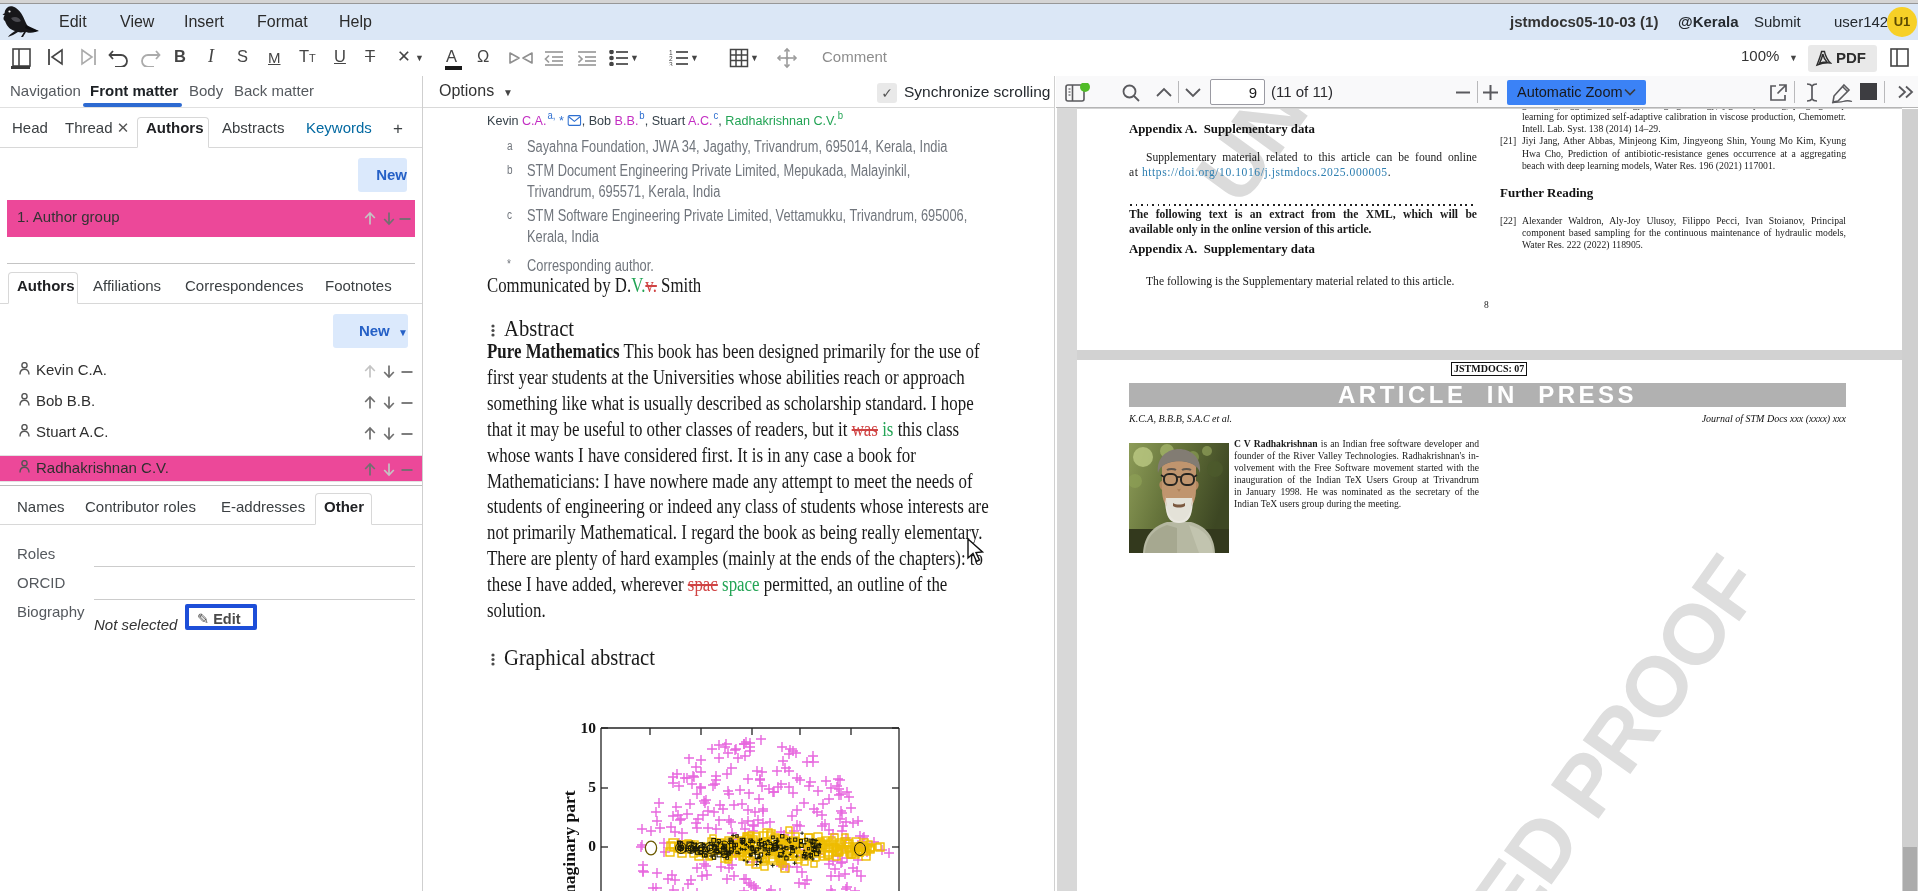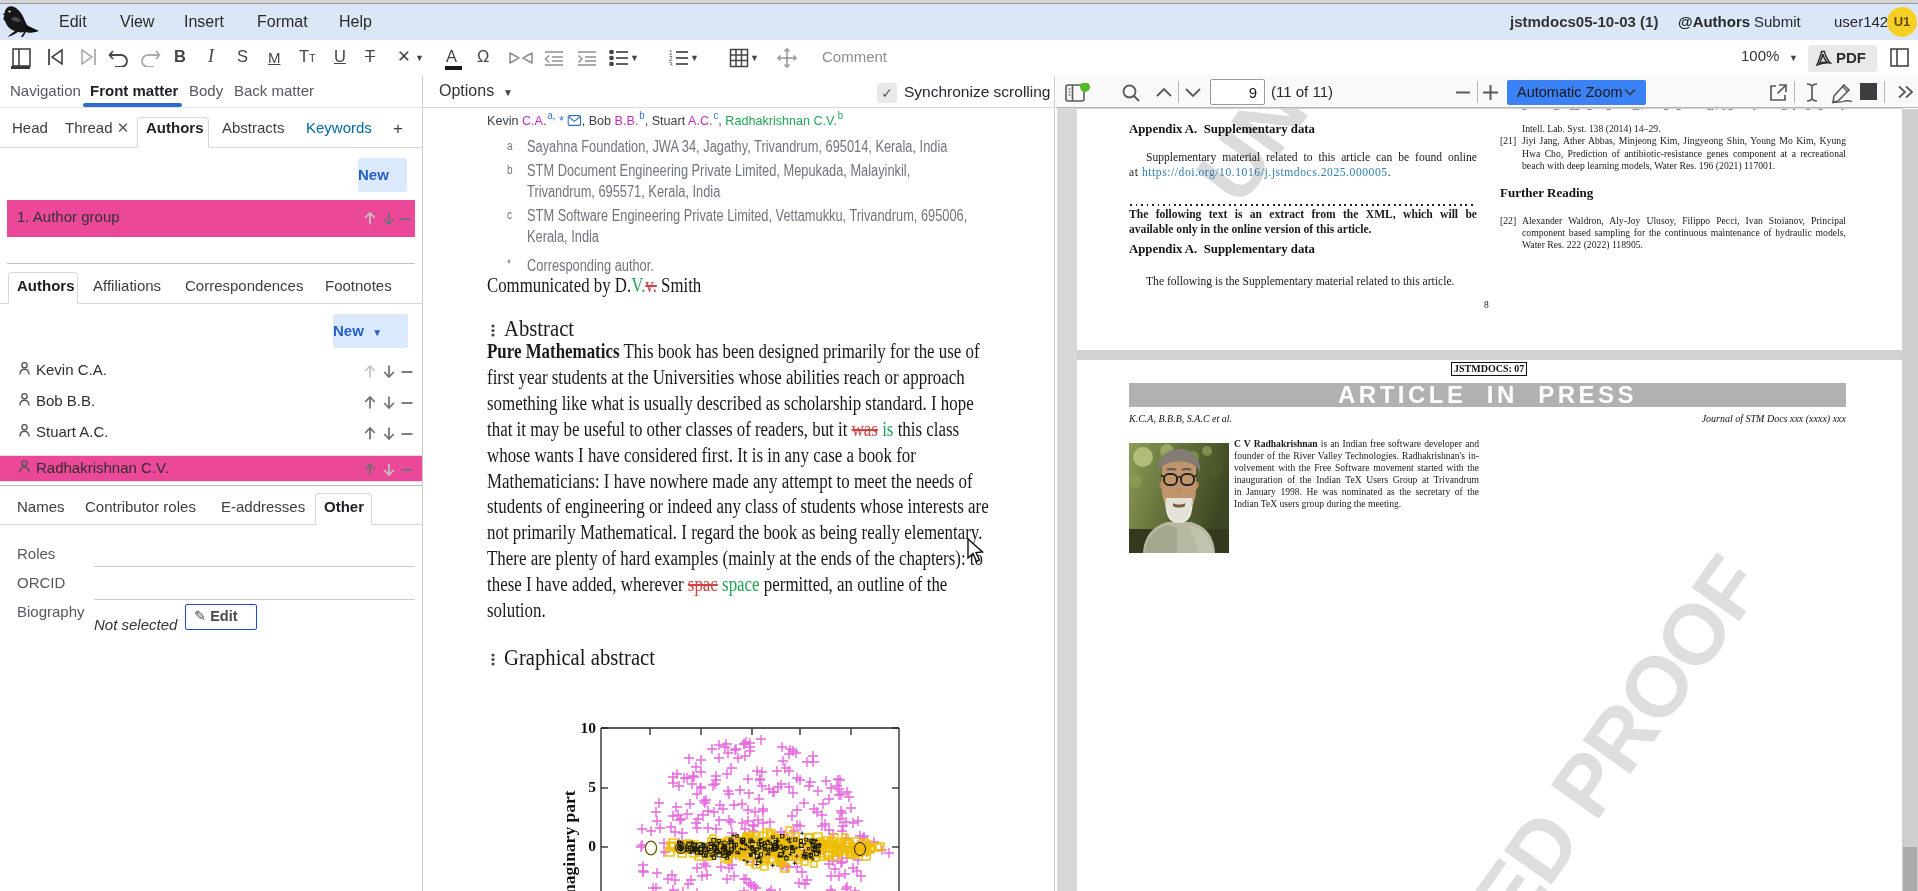--- a/index.html
+++ b/index.html
@@ -10,21 +10,21 @@
 #menubar .mi{position:absolute;top:0;height:36px;line-height:36px;font-size:16px;color:#2b2b2b;}
 #menubar .ri{position:absolute;top:0;height:36px;line-height:36px;font-size:15px;color:#24292e;}
 #toolbar{position:absolute;left:0;top:40px;width:1918px;height:36px;background:#fff;}
 
 #lpanel{position:absolute;left:0;top:76px;width:423px;height:815px;background:#fff;border-right:1px solid #cfcfcf;}
 .t1row{position:absolute;left:0;top:0;width:422px;height:32px;border-bottom:1px solid #e0e0e0;}
 .t1row span{position:absolute;top:0;height:32px;line-height:30px;font-size:15px;color:#55595e;}
 .t1row .act{color:#1d2125;font-weight:bold;}
 .t1row .underline{position:absolute;left:83px;top:27px;width:99px;height:4px;background:#2d6ad1;border-radius:2px;}
 .tabbox{position:absolute;background:#fff;border:1px solid #d8d8d8;border-bottom:1px solid #fff;border-radius:4px 4px 0 0;}
-.newbtn{position:absolute;background:#dbe9fc;border-radius:3px;color:#2560c6;font-weight:bold;font-size:15px;text-align:left;}
+.newbtn{position:absolute;background:#dbe9fc;border-radius:3px;color:#2560c6;font-weight:bold;font-size:15px;text-align:right;}
 .grayrow{position:absolute;background:#ec4899;}
 .ric{position:absolute;font-size:18px;color:#6f6f6f;}
 
 #editor{position:absolute;left:423px;top:76px;width:632px;height:815px;background:#fff;border-right:1px solid #d0d0d0;}
 #optbar{position:absolute;left:0;top:0;width:631px;height:32px;border-bottom:1px solid #d9d9d9;background:#fff;}
 #edcontent{position:absolute;left:0;top:32px;width:631px;height:783px;overflow:hidden;}
 #mscroll{position:absolute;left:1057px;top:108px;width:20px;height:783px;background:#d8d8d8;}
 
 #pdfpane{position:absolute;left:1077px;top:76px;width:825px;height:815px;background:#d2d2d2;}
 #pdftb{position:absolute;left:-21px;top:0;width:862px;height:32px;background:#f9f9fa;border-bottom:1px solid #b5b5b5;z-index:9;}
@@ -53,21 +53,21 @@
     <circle cx="7.5" cy="7.5" r="1.1" fill="#efefef"></circle>
     <path d="M3 9 L0.5 10.5 L3 11.5" fill="#17171a"></path>
     <path d="M9 14 C13 12 17 13 19 17 C16 19 11 18 9 14 Z" fill="#4a4a50"></path>
   </svg>
   <span class="mi" style="left:59px">Edit</span>
   <span class="mi" style="left:120px">View</span>
   <span class="mi" style="left:184px">Insert</span>
   <span class="mi" style="left:257px">Format</span>
   <span class="mi" style="left:339px">Help</span>
   <span class="ri" style="left:1510px;font-weight:bold;color:#333">jstmdocs05-10-03 (1)</span>
-  <span class="ri" style="left:1678px;font-weight:bold;">@Authors</span>
+  <span class="ri" style="left:1678px;font-weight:bold;">@Kerala</span>
   <span class="ri" style="left:1754px;">Submit</span>
   <span class="ri" style="left:1834px;">user142</span>
   <span class="ri" style="left:1887px;top:3px;height:30px;width:30px;background:#f7d027;border-radius:50%;text-align:center;line-height:30px;font-size:13px;font-weight:bold;color:#5d4a00">U1</span>
 </div>
 <div id="toolbar">
   <svg class="abs" style="left:11px;top:7px" width="22" height="22" viewBox="0 0 22 22">
       <rect x="2" y="2" width="17" height="17" fill="none" stroke="#454545" stroke-width="1.6"></rect>
       <line x1="8" y1="2" x2="8" y2="19" stroke="#454545" stroke-width="1.6"></line>
       <line x1="2" y1="23" x2="19" y2="23" stroke="#333" stroke-width="3"></line>
     </svg>
@@ -297,21 +297,21 @@
     <span style="position:absolute;left:85px;top:5px;font-size:15px;color:#3c4043">Contributor roles</span>
     <span style="position:absolute;left:221px;top:5px;font-size:15px;color:#3c4043">E-addresses</span>
     <span style="position:absolute;left:324px;top:5px;font-size:15px;font-weight:bold;color:#202124">Other</span>
   </div>
   <div style="position:absolute;left:17px;top:469px;font-size:15px;color:#55595e">Roles</div>
   <div style="position:absolute;left:94px;top:490px;width:321px;height:1px;background:#cccccc"></div>
   <div style="position:absolute;left:17px;top:498px;font-size:15px;color:#55595e">ORCID</div>
   <div style="position:absolute;left:94px;top:523px;width:321px;height:1px;background:#cccccc"></div>
   <div style="position:absolute;left:17px;top:527px;font-size:15px;color:#55595e">Biography</div>
   <div style="position:absolute;left:94px;top:540px;font-size:15px;font-style:italic;color:#333">Not selected</div>
-  <div style="position:absolute;left:185px;top:528px;width:72px;height:26px;border:1px solid #1d4ed8;border-radius:2px;padding-left:48px;">
+  <div style="position:absolute;left:185px;top:528px;width:72px;height:26px;border:4px solid #1d4ed8;border-radius:2px;padding-left:48px;">
     <span style="position:absolute;left:8px;top:3px;font-size:14.5px;color:#4a4a4a">✎ <b>Edit</b></span>
   </div>
 </div>
 <div id="editor">
   <div id="optbar">
     <span style="position:absolute;left:16px;top:6px;font-size:16px;color:#333">Options &nbsp;<span style="font-size:10px;color:#444">▼</span></span>
     <span style="position:absolute;left:454px;top:7px;width:20px;height:20px;background:#e9e9e9;border-radius:3px;text-align:center;line-height:20px;font-size:14px;color:#555">✓</span>
     <span style="position:absolute;left:481px;top:7px;font-size:15.5px;color:#24292e;white-space:nowrap">Synchronize scrolling</span>
   </div>
   <div id="edcontent">
@@ -1294,24 +1294,25 @@
       <div class="abs p8h" style="left:52px;top:12.6px;">Appendix A.&nbsp;&nbsp;Supplementary data</div>
       <div class="abs p8b jl" style="left:52px;top:40.6px;width:348px;"><span style="display:inline-block;width:17px"></span>Supplementary material related to this article can be found online</div>
       <div class="abs p8b" style="left:52px;top:55.6px;width:348px;letter-spacing:0.55px">at <span style="color:#2e7fb1">https://doi.org/10.1016/j.jstmdocs.2025.000005</span>.</div>
       <div class="abs" style="left:53px;top:95px;width:346px;height:2px;background:repeating-linear-gradient(90deg,#222 0 1.8px,transparent 1.8px 5.5px)"></div>
       <div class="abs p8b jl" style="left:52px;top:97.6px;width:348px;font-weight:bold">The following text is an extract from the XML, which will be</div>
       <div class="abs p8b" style="left:52px;top:112.6px;width:348px;font-weight:bold">available only in the online version of this article.</div>
       <div class="abs p8h" style="left:52px;top:132.6px;">Appendix A.&nbsp;&nbsp;Supplementary data</div>
       <div class="abs p8b" style="left:52px;top:164.6px;width:348px;"><span style="display:inline-block;width:17px"></span>The following is the Supplementary material related to this article.</div>
       <div class="abs" style="left:407px;top:191px;font-size:9.5px;color:#222">8</div>
       <div class="abs p8r jl" style="left:445px;top:-10.5px;width:324px;">gathering, aggregating energy, merging strategy, jigsaw puzzling, judging deep</div>
+      <div class="abs p8r jl" style="left:445px;top:1.5px;width:324px;">learning for optimized self-adaptive calibration in viscose production, Chemometr.</div>
       <div class="abs p8r" style="left:445px;top:13.5px;width:324px;">Intell. Lab. Syst. 138 (2014) 14–29.</div>
       <div class="abs p8r" style="left:423px;top:26.3px;width:22px">[21]</div>
       <div class="abs p8r jl" style="left:445px;top:26.3px;width:324px;">Jiyi Jang, Ather Abbas, Minjeong Kim, Jingyeong Shin, Young Mo Kim, Kyung</div>
-      <div class="abs p8r jl" style="left:445px;top:38.6px;width:324px;">Hwa Cho, Prediction of antibiotic-resistance genes component at a recreational</div>
+      <div class="abs p8r jl" style="left:445px;top:38.6px;width:324px;">Hwa Cho, Prediction of antibiotic-resistance genes occurrence at a aggregating</div>
       <div class="abs p8r" style="left:445px;top:50.9px;width:324px;">beach with deep learning models, Water Res. 196 (2021) 117001.</div>
       <div class="abs" style="left:423px;top:76px;font-size:13px;font-weight:bold;color:#111">Further Reading</div>
       <div class="abs p8r" style="left:423px;top:105.5px;width:22px">[22]</div>
       <div class="abs p8r jl" style="left:445px;top:105.5px;width:324px;">Alexander Waldron, Aly-Joy Ulusoy, Filippo Pecci, Ivan Stoianov, Principal</div>
       <div class="abs p8r jl" style="left:445px;top:117.8px;width:324px;">component based sampling for the continuous maintenance of hydraulic models,</div>
       <div class="abs p8r" style="left:445px;top:130.1px;width:324px;">Water Res. 222 (2022) 118905.</div>
     </div>
     <div id="page9" class="serif">
       <div class="abs" style="left:71px;top:956px;transform-origin:0 0;transform:rotate(-54.5deg);font-weight:bold;font-size:85px;color:#dedede;letter-spacing:-2px;font-family:'Liberation Sans',sans-serif;white-space:nowrap">UNCORRECTED&nbsp;PROOF</div>
       <div class="abs" style="left:374px;top:2px;height:14px;border:1.5px solid #111;text-align:center;font-size:10px;font-weight:bold;line-height:12px;color:#111;white-space:nowrap;padding:0 2px">JSTMDOCS: 07</div>

